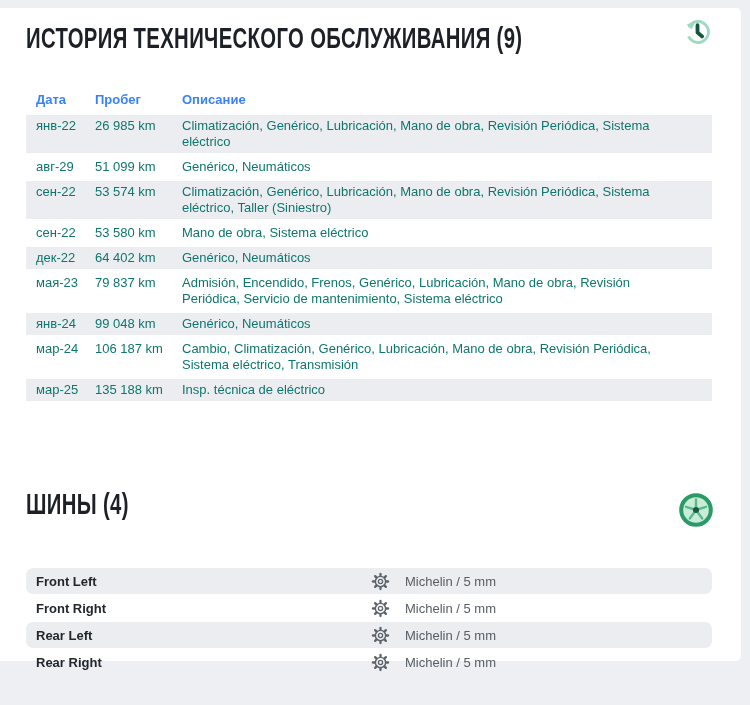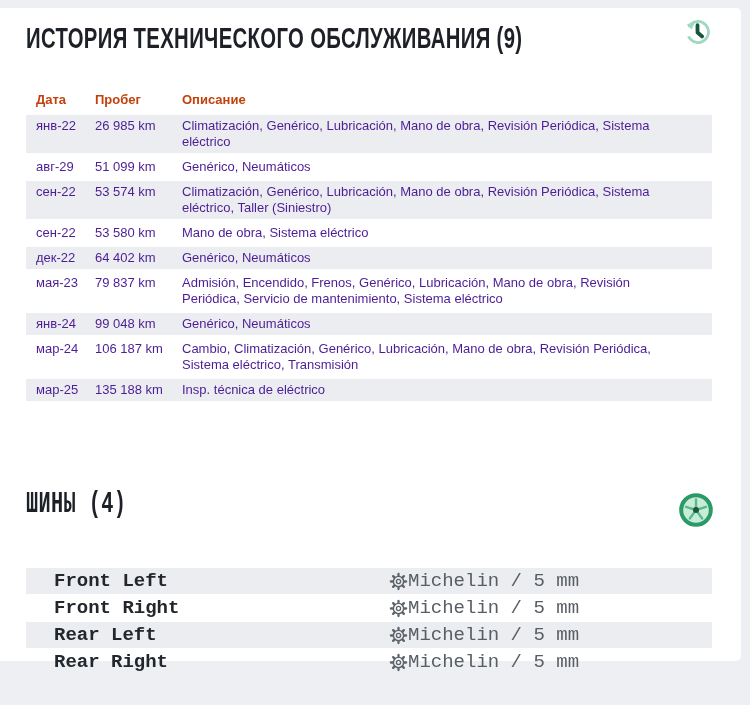--- a/index.html
+++ b/index.html
@@ -4,52 +4,52 @@
 <style>
   html,body{margin:0;padding:0;}
   body{
     width:750px;height:705px;position:relative;
     background:#edeff2;
     font-family:"Liberation Sans", sans-serif;
     overflow:hidden;
   }
   .card{position:absolute;left:0;width:741px;background:#ffffff;border-radius:0 5px 5px 0;}
   .card1{top:8px;height:462px;}
-  .card2{top:462px;height:199px;font-family:Liberation Mono, monospace;}
+  .card2{top:462px;height:199px;}
 
   .section-title{
     position:absolute;left:26px;top:14px;
     font-size:29px;font-weight:bold;color:#1d2127;
     transform:scaleX(0.70);transform-origin:left top;
     white-space:nowrap;letter-spacing:0.5px;
   }
   .card2 .section-title{top:26px;}
 
   .corner-icon{position:absolute;}
   .history-icon{top:10px;right:29px;width:28px;height:28px;}
   .tire-icon{top:30px;right:27px;width:36px;height:36px;}
 
   
   .sh-table{position:absolute;top:84px;left:26px;right:29px;}
-  .sh-header{display:flex;font-size:13px;font-weight:bold;color:#c2410c;padding-left:10px;line-height:16px;}
+  .sh-header{display:flex;font-size:13px;font-weight:bold;color:#3b82f6;padding-left:10px;line-height:16px;}
   .sh-rows{margin-top:7px;}
   .sh-row{display:flex;align-items:flex-start;padding:3px 0 3px 10px;margin-bottom:3px;
-          font-size:13px;line-height:16px;color:#4c1d95;}
+          font-size:13px;line-height:16px;color:#0f766e;}
   .sh-row.striped{background:#ebedf0;}
   .col-date{flex:0 0 59px;}
   .col-mileage{flex:0 0 87px;}
   .col-desc{flex:1;padding-right:34px;}
 
   
   .tire-rows{position:absolute;top:106px;left:26px;right:29px;}
-  .tire-row{display:flex;align-items:center;height:26px;margin-bottom:1px;padding-left:28px;font-size:19px;}
+  .tire-row{display:flex;align-items:center;height:26px;margin-bottom:1px;padding-left:10px;font-size:13px;border-radius:7px;}
   .tire-row.striped{background:#ebedf0;}
   .tire-pos{flex:0 0 335px;font-weight:bold;color:#22272d;}
   .gear{flex:0 0 19px;height:19px;display:flex;align-items:center;justify-content:center;}
-  .tire-val{color:#575e64;}
+  .tire-val{margin-left:15px;color:#575e64;}
 </style>
 </head>
 <body>
 
 <div class="card card1">
   <div class="section-title">ИСТОРИЯ ТЕХНИЧЕСКОГО ОБСЛУЖИВАНИЯ (9)</div>
 
   <span class="corner-icon history-icon">
     <svg width="28" height="28" viewBox="0 0 28 28">
       <circle cx="14" cy="14" r="10.5" fill="none" stroke="#9ed9c0" stroke-width="2.8" stroke-dasharray="56 10" transform="rotate(-152 14 14)"></circle>

